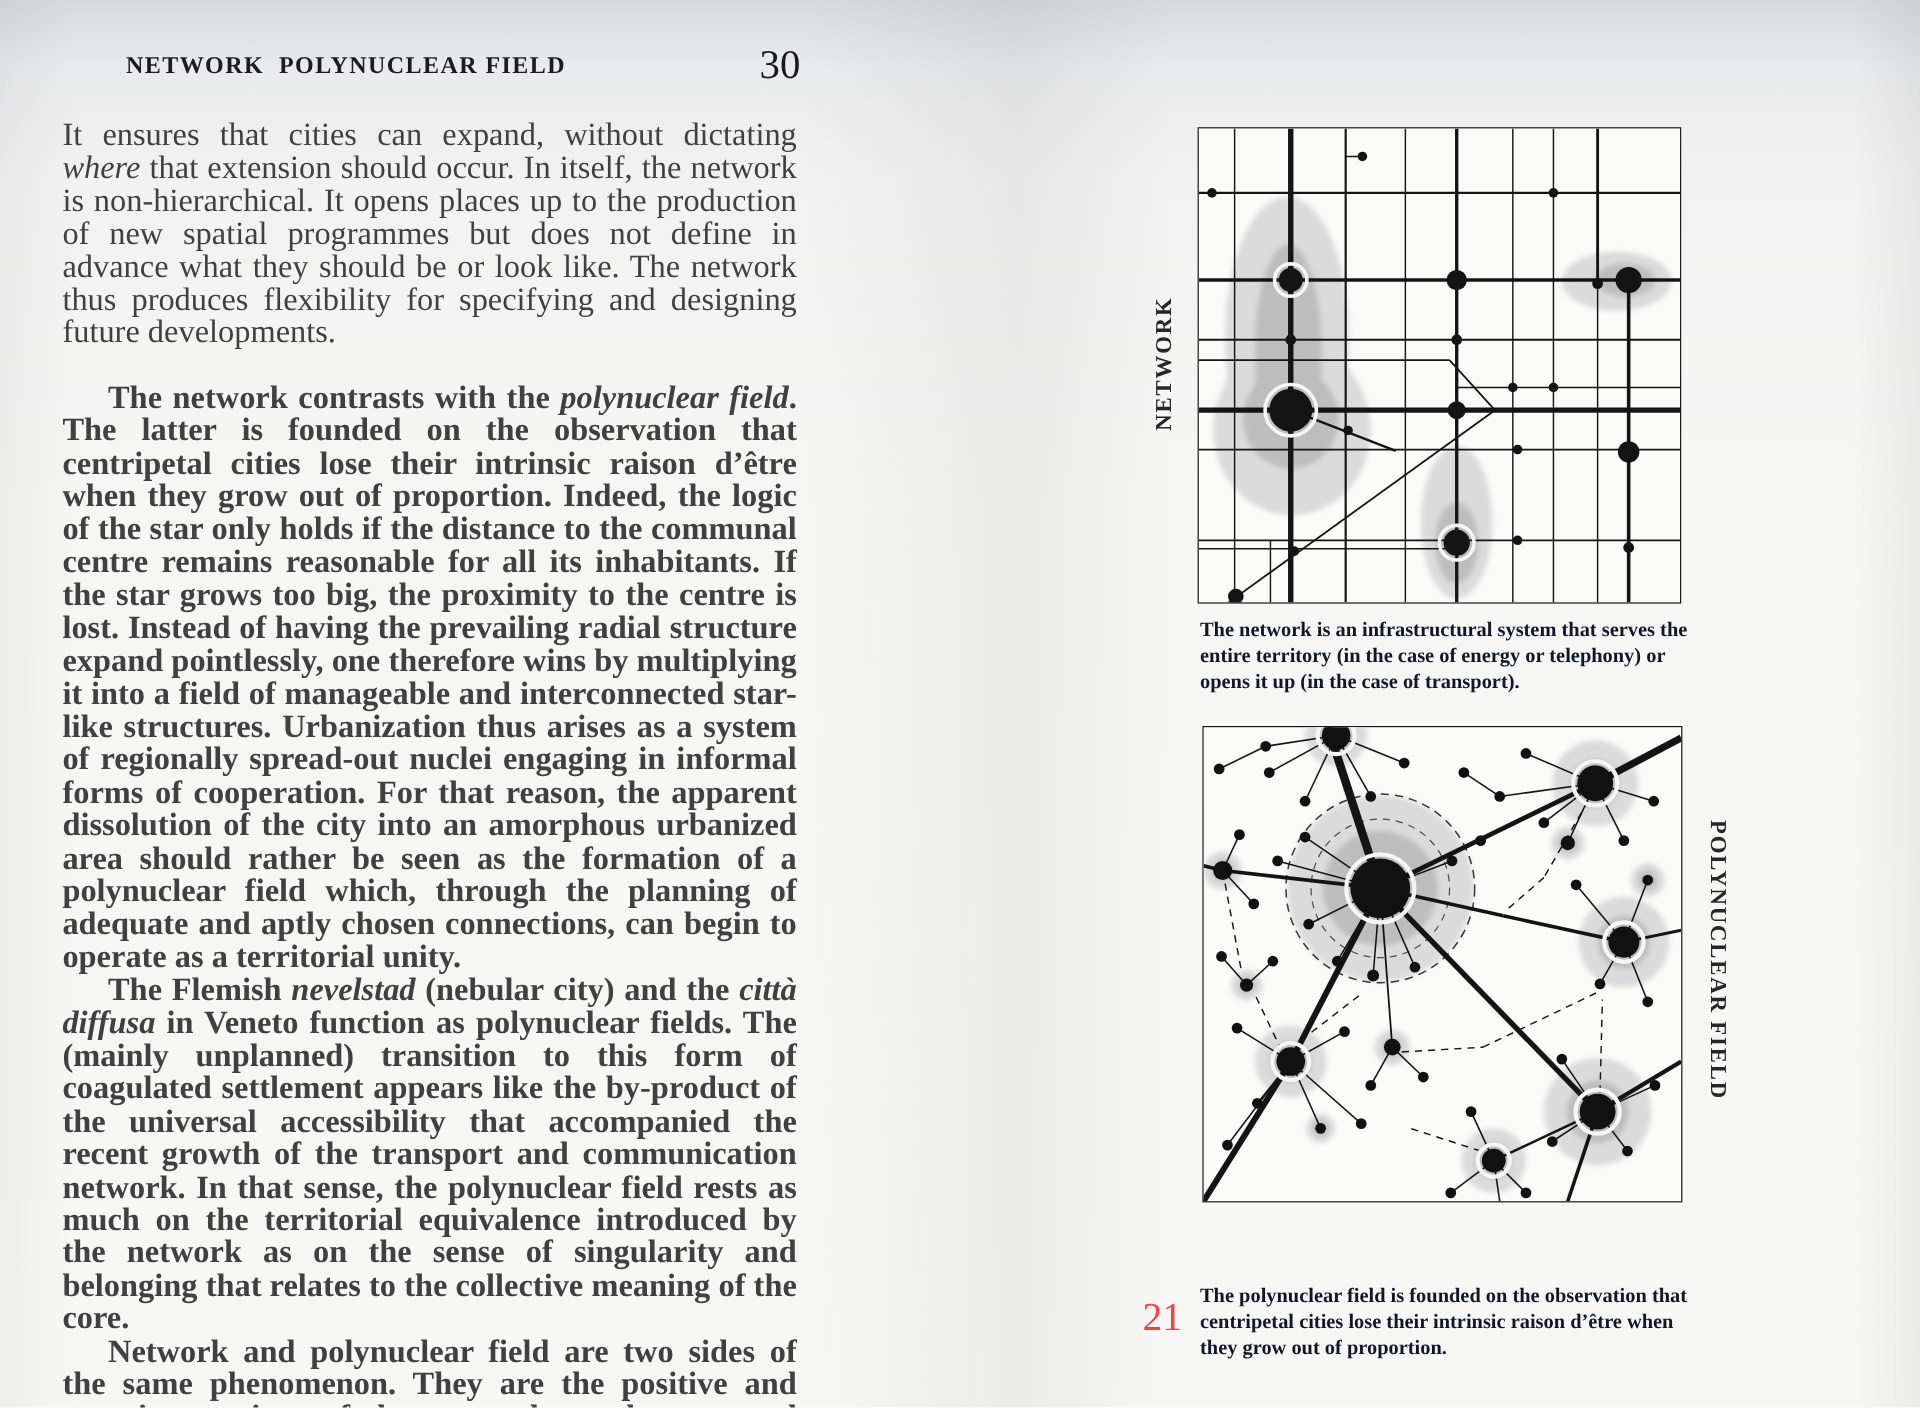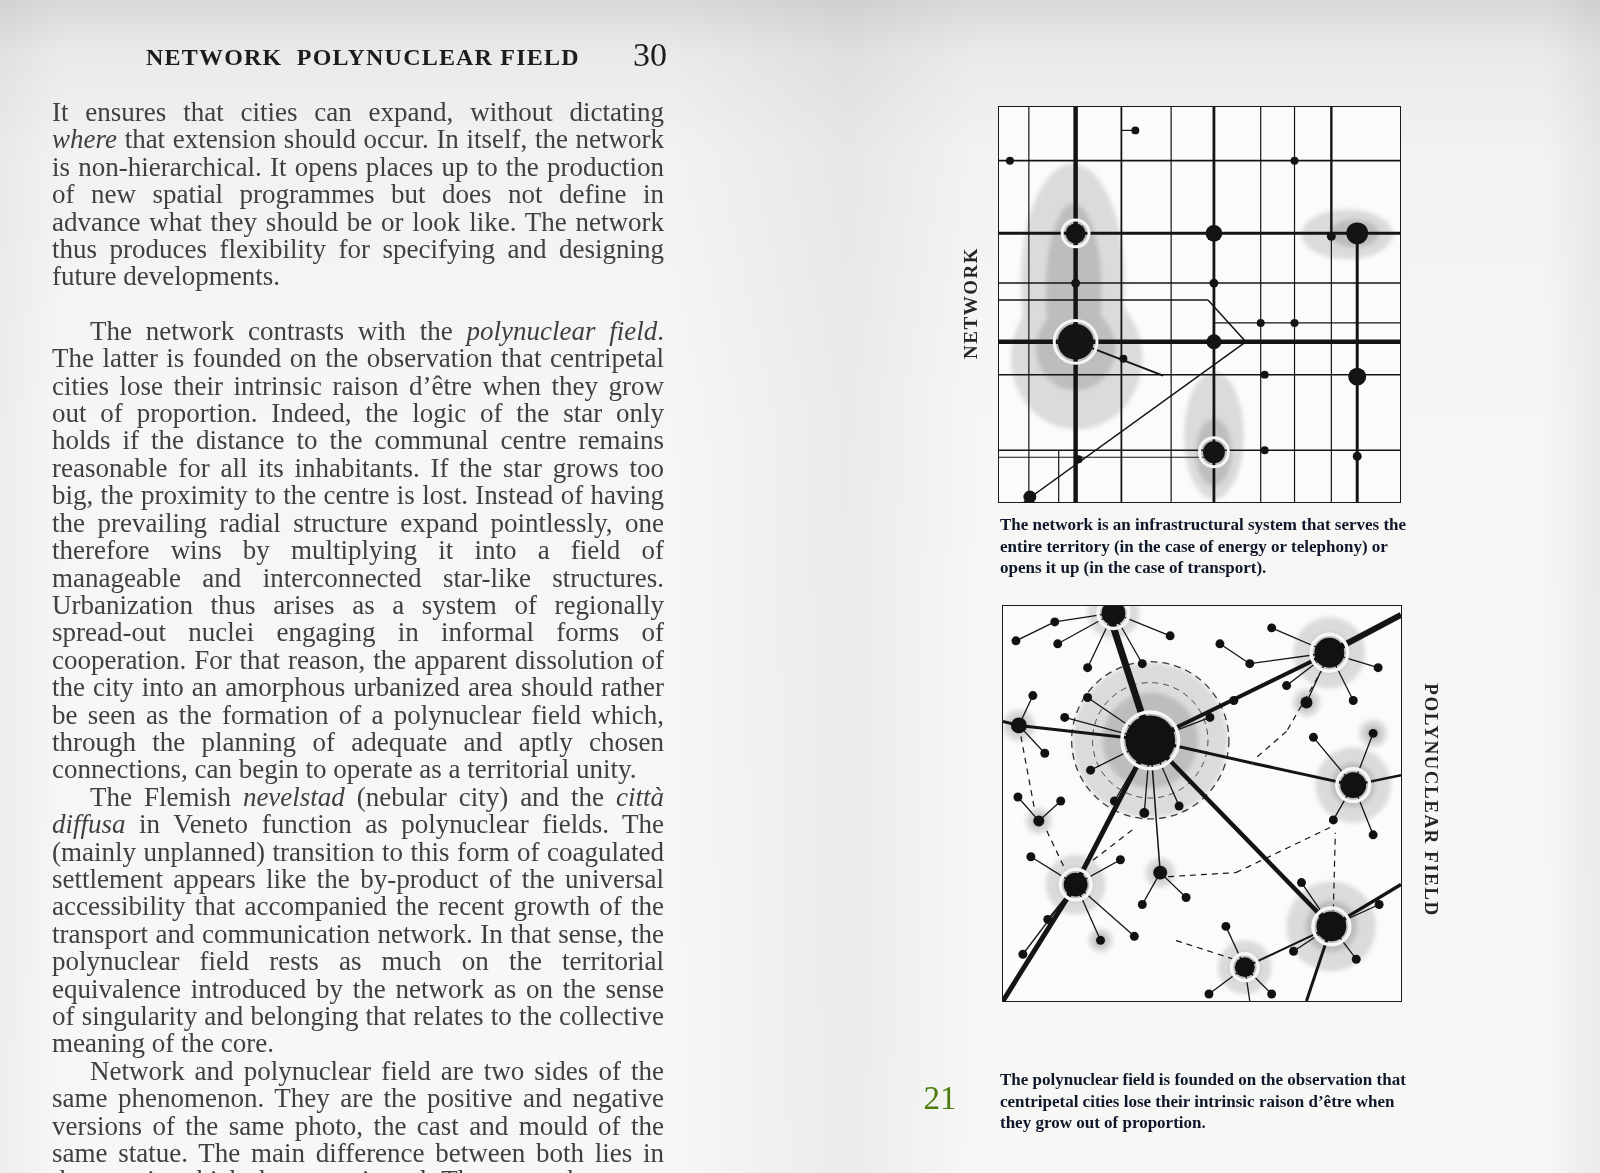--- a/index.html
+++ b/index.html
@@ -9,38 +9,38 @@
     background:linear-gradient(180deg,#d7d9da 0px,#e9eaeb 55px,#f2f2f2 150px,#f6f6f5 420px,#f7f7f6 100%);
   }
   .fold-shadow{
     position:absolute;left:0;top:0;width:1600px;height:1173px;pointer-events:none;
     background:
       linear-gradient(90deg,rgba(0,0,0,0) 42%,rgba(80,80,80,0.07) 53%,rgba(0,0,0,0) 61%),
       linear-gradient(90deg,rgba(0,0,0,0.04) 0%,rgba(0,0,0,0) 4%,rgba(0,0,0,0) 96.5%,rgba(0,0,0,0.05) 100%);
   }
   .running-head{
     position:absolute;left:105px;top:44px;width:560px;
-    font-size:24px;font-weight:bold;letter-spacing:1.2px;color:#1c1c1c;white-space:pre;margin-left:41px;
+    font-size:20px;font-weight:bold;letter-spacing:1.2px;color:#1c1c1c;white-space:pre;
   }
   .pagenum-20{
     position:absolute;left:560px;top:36px;width:107px;text-align:right;
     font-size:34px;color:#1b1b1b;
   }
   .pagenum-21{
-    position:absolute;left:895px;top:1080px;width:90px;text-align:center;
-    font-size:33px;color:#4d7c0f;
+    position:absolute;left:895px;top:1080px;width:90px;text-align:right;
+    font-size:33px;color:#ef4444;
   }
   .body-col{
     position:absolute;left:52px;top:99px;width:612px;
     font-size:27px;line-height:27.4px;color:#404040;
     text-align:justify;
   }
   .body-col p{margin:0;}
   .body-col p.gap-before{margin-top:27px;}
-  .body-col p.indent{text-indent:38px;}
+  .body-col p.indent{text-indent:38px;font-weight:bold;}
   .vlabel{
     position:absolute;font-weight:bold;color:#262626;letter-spacing:1.5px;
     font-size:19px;white-space:nowrap;text-align:center;
   }
   .vlabel-network{
     left:871px;top:292px;width:200px;
     transform:rotate(-90deg);
   }
   .vlabel-poly{
     left:1306px;top:789px;width:250px;

